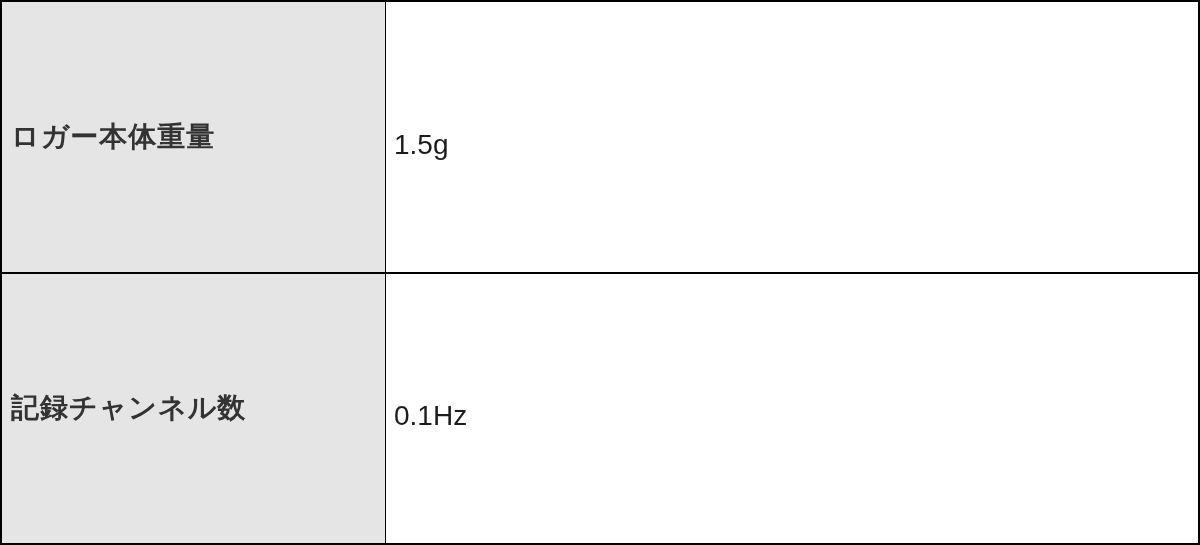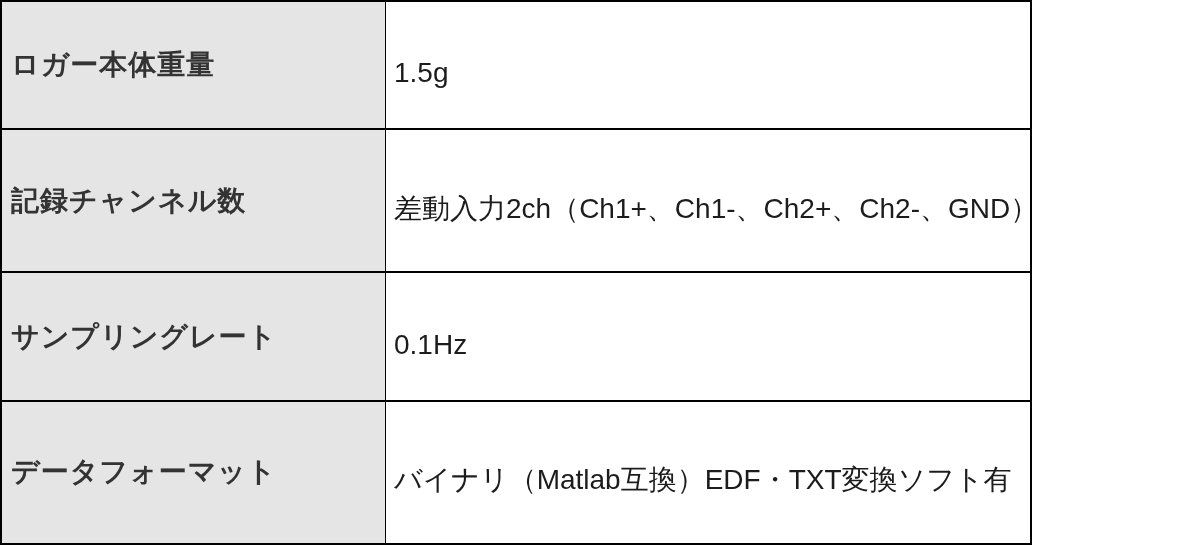--- a/index.html
+++ b/index.html
@@ -5,21 +5,21 @@
   html, body {
     margin: 0;
     padding: 0;
     background: #ffffff;
     width: 1200px;
     height: 545px;
     overflow: hidden;
     font-family: "Liberation Sans", "DejaVu Sans", sans-serif;
   }
   table.spec-table {
-    width: 1032px;
+    width: 1200px;
     height: 545px;
     border-collapse: collapse;
     table-layout: fixed;
     border: 2px solid #000000;
   }
   table.spec-table th {
     width: 368px;
     background: #e5e5e5;
     text-align: left;
     vertical-align: middle;
@@ -52,24 +52,16 @@
 <body>
 
 <table class="spec-table">
   <tbody>
       <tr>
         <th>ロガー本体重量</th>
         <td>1.5g</td>
       </tr>
       <tr>
         <th>記録チャンネル数</th>
-        <td>差動入力2ch（Ch1+、Ch1-、Ch2+、Ch2-、GND）</td>
-      </tr>
-      <tr>
-        <th>サンプリングレート</th>
         <td>0.1Hz</td>
-      </tr>
-      <tr>
-        <th>データフォーマット</th>
-        <td>バイナリ（Matlab互換）EDF・TXT変換ソフト有</td>
       </tr>
     </tbody>
 </table>
 
 </body></html>

